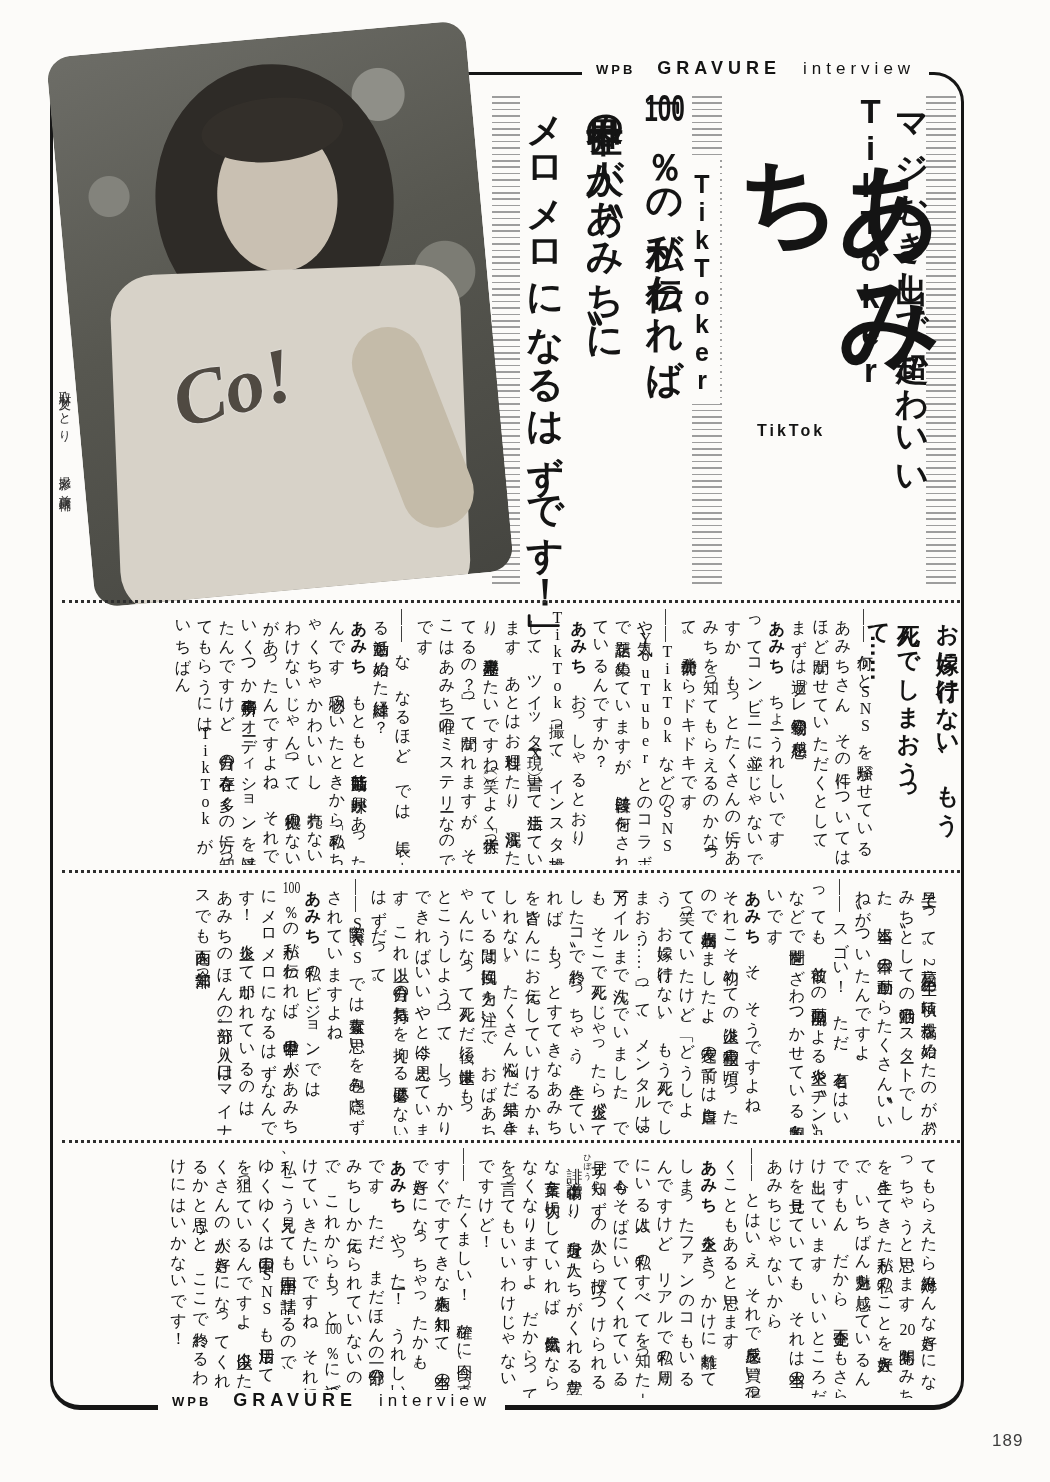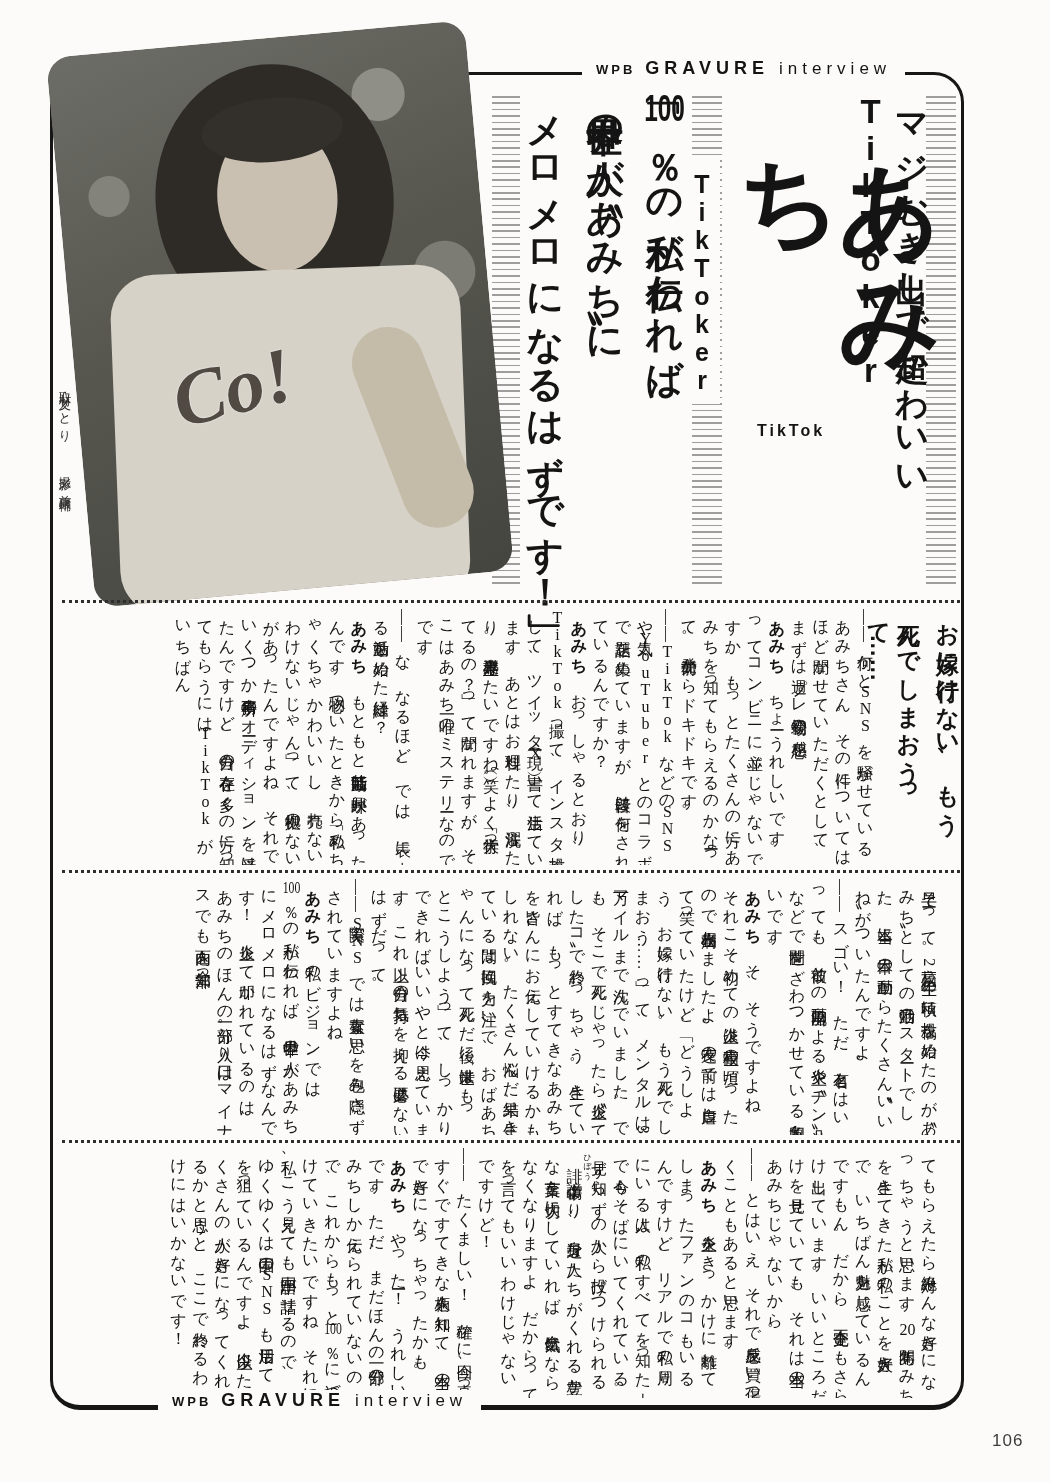--- a/index.html
+++ b/index.html
@@ -3,21 +3,21 @@
 <meta charset="utf-8">
 <style>
   html,body{margin:0;padding:0;}
   body{background:#e8e6e2;}
   .page{position:relative;width:1050px;height:1482px;background:#fcfbf9;margin:0 auto;overflow:hidden;
         font-family:"Liberation Serif","DejaVu Serif",serif;color:#141414;}
   
   .frame{position:absolute;left:50px;top:72px;width:908px;height:1330px;
          border:3px solid #161616;border-bottom-width:5px;border-radius:30px;}
   
-  .chip{position:absolute;background:#fcfbf9;padding:0 14px;display:flex;align-items:baseline;gap:10px;
+  .chip{position:absolute;background:#fcfbf9;padding:0 14px;display:flex;align-items:baseline;gap:22px;
         font-family:"Liberation Sans","DejaVu Sans",sans-serif;white-space:nowrap;}
   .chip .b1{font-size:13px;font-weight:700;letter-spacing:3px;}
   .chip .b2{font-size:18px;font-weight:700;letter-spacing:5px;}
   .chip .b3{font-size:17px;font-weight:400;letter-spacing:5px;}
   .chip-top{left:582px;top:58px;}
   .chip-bottom{left:158px;top:1390px;}
   .pagenum{position:absolute;left:992px;top:1431px;font-family:"Liberation Sans",sans-serif;
            font-size:17px;color:#3c3c3c;letter-spacing:1px;}
   
   .v{writing-mode:vertical-rl;text-orientation:mixed;}
@@ -142,15 +142,15 @@
       <p class="para a"><b class="speaker">あみち</b>　炎上をきっかけに離れてしまったファンのコもいるんですけど、リアルで私の周りにいる人は、私のすべてを知った上で今もそばにいてくれている。見ず知らずの人から投げつけられる<ruby>誹謗<rt>ひぼう</rt></ruby>中傷より、身近な人たちがくれる豊かな言葉を大切にしていれば、全然気にならなくなりますよ。だからって何を言ってもいいわけじゃないですけど！</p>
       <p class="para q">——たくましい！　確かに今回、真っすぐですてきな人柄を知れて、本当の意味で好きになっちゃったかも。</p>
       <p class="para a"><b class="speaker">あみち</b>　やったー！　うれしいです。ただ、まだほんの一部分のあみちしか伝えられていないので、これからもっと<span class="tcy">100</span>％に近づけていきたいですね。それに私、こう見えても中国語が話せるので、ゆくゆくは中国の<span class="lat">SNS</span>も活用して世界進出を狙っているんですよ。今以上にたくさんの人が好きになってくれるかと思うと、ここで終わるわけにはいかないです！</p>
     </div>
 
   <div class="chip chip-bottom">
     <span class="b1">WPB</span>
     <span class="b2">GRAVURE</span>
     <span class="b3">interview</span>
   </div>
-  <div class="pagenum">106</div>
+  <div class="pagenum">189</div>
 
 </div>
 
 </body></html>

